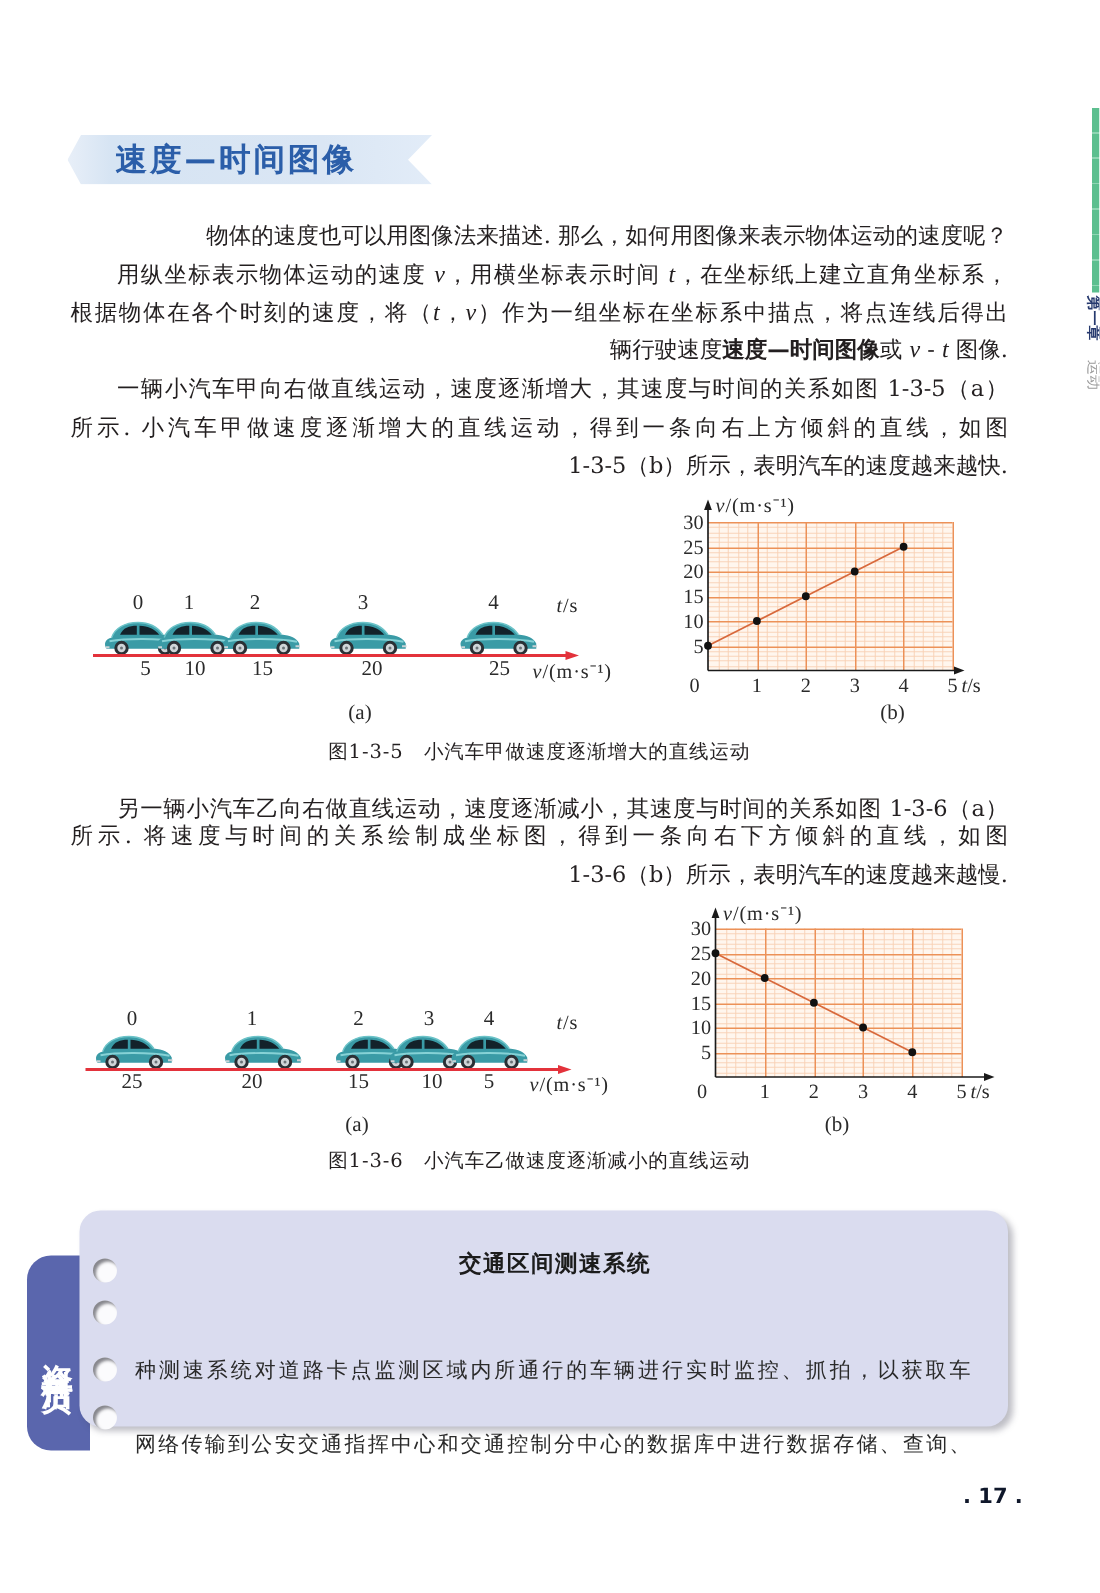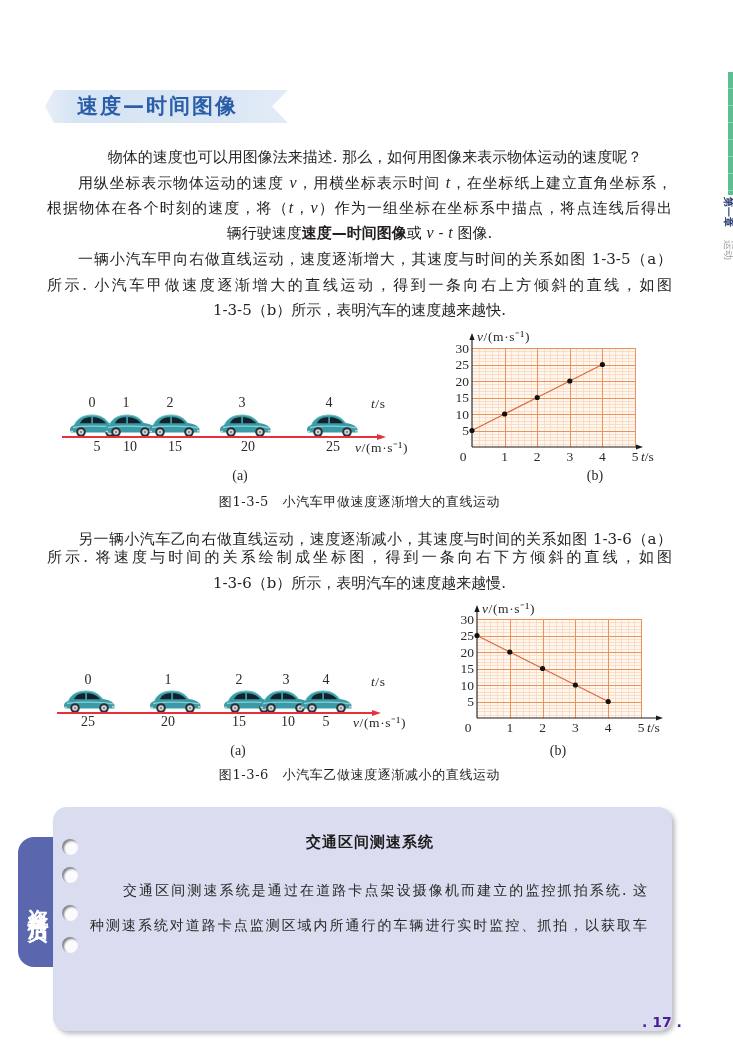--- a/index.html
+++ b/index.html
@@ -10,42 +10,42 @@
 .edge-bar{left:728px;top:72px;width:5px;height:123px;background:repeating-linear-gradient(to bottom,#5cbf8f 0px,#5cbf8f 16px,#8fd5b3 16px,#8fd5b3 17px);}
 .edge-text{left:723px;writing-mode:vertical-rl;text-orientation:sideways;font-family:"DejaVu Sans",sans-serif;font-size:10px;line-height:11px;white-space:nowrap;}
 .edge-chapter{top:197px;color:#26396e;font-weight:bold;}
 .edge-topic{top:240px;color:#9a9a9a;}
 
 .banner{left:45px;top:90px;width:243px;height:33px;background:linear-gradient(to right,#e8eff8 0%,#d6e4f3 12%,#dae6f4 70%,#e2ecf8 100%);clip-path:polygon(9px 0,100% 0,calc(100% - 16px) 50%,100% 100%,9px 100%,0 50%);}
 .banner-text{position:absolute;left:32px;top:0;height:33px;line-height:33px;font-family:"DejaVu Sans",sans-serif;font-weight:bold;font-size:21px;letter-spacing:2px;color:#2b5ea9;white-space:nowrap;}
 
 .line{position:absolute;height:22px;line-height:22px;font-size:15px;}
 .just{text-align:justify;text-align-last:justify;}
-.left{text-align:center;white-space:nowrap;}
+.left{text-align:right;white-space:nowrap;}
 .ind{left:78px;width:594px;}
 .full{left:47px;width:625px;}
 .var{font-style:italic;font-family:"Liberation Serif",serif;font-size:16px;}
 .kw{font-family:"DejaVu Sans",sans-serif;font-weight:bold;}
 .caption{position:absolute;left:47px;width:625px;height:18px;line-height:18px;text-align:center;font-size:13px;letter-spacing:0.6px;white-space:nowrap;}
 
 .lbl{position:absolute;height:16px;line-height:16px;font-family:"Liberation Serif",serif;font-size:14px;color:#2a2a2a;white-space:nowrap;transform:translateX(-50%);}
 .unit{position:absolute;height:16px;line-height:16px;font-family:"Liberation Serif",serif;font-size:13.5px;color:#2a2a2a;white-space:nowrap;letter-spacing:0.6px;}
 .unit .v{font-style:italic;}
 .car{position:absolute;width:54px;height:24px;overflow:visible;}
 .road{position:absolute;height:2px;background:#e3323b;}
 .road-arrow{position:absolute;width:0;height:0;border-left:9px solid #e3323b;border-top:3.5px solid transparent;border-bottom:3.5px solid transparent;}
 .graph{position:absolute;width:250px;height:150px;overflow:visible;}
 
 .info-tab{left:18px;top:837px;width:42px;height:130px;background:#5a66ad;border-radius:16px 0 0 16px;}
 .info-tab-text{position:absolute;left:8px;top:0;width:24px;height:130px;display:flex;align-items:center;justify-content:center;writing-mode:vertical-rl;text-orientation:upright;font-family:"DejaVu Sans",sans-serif;font-weight:bold;font-size:21px;letter-spacing:5px;color:#ffffff;}
-.info-box{left:53px;top:807px;width:619px;height:224px;background:#dadcef;border-radius:14px;box-shadow:3px 3px 4px rgba(70,70,90,0.35);}
+.info-box{left:53px;top:807px;width:619px;height:144px;background:#dadcef;border-radius:14px;box-shadow:3px 3px 4px rgba(70,70,90,0.35);}
 .hole{position:absolute;left:9px;width:16px;height:16px;border-radius:50%;background:#fbfbfd;box-shadow:inset 2px 2px 2px rgba(40,40,50,0.55);}
 .info-title{position:absolute;left:0;width:634px;top:25px;height:20px;line-height:20px;text-align:center;font-weight:bold;font-size:15px;letter-spacing:1px;color:#1c1c1c;white-space:nowrap;}
 .info-line{position:absolute;height:20px;line-height:20px;font-size:14px;color:#2a2a2a;text-align:justify;text-align-last:justify;}
-.page-num{left:642px;top:1012px;width:44px;height:20px;line-height:20px;font-family:"DejaVu Sans",sans-serif;font-weight:bold;font-size:14px;color:#4c1d95;white-space:nowrap;}
+.page-num{left:642px;top:988px;width:44px;height:20px;line-height:20px;font-family:"DejaVu Sans",sans-serif;font-weight:bold;font-size:14px;color:#0f172a;white-space:nowrap;}
 </style>
 </head>
 <body>
 
 <svg width="0" height="0" style="position:absolute">
   <defs>
     <symbol id="car-shape" viewBox="0 0 54 24">
       <path d="M3,19.5 C1,16.5 2,13 6.5,12 C8.5,6 15,2 24,2 C32,2 37,5 40.5,10 C46.5,10.5 51,12.5 52.5,16 L52.5,19.5 Z" fill="#3a9ba6"></path>
       <path d="M5,14.5 C16,12.5 38,12.5 51,14.8" stroke="#86d2d6" stroke-width="1.3" fill="none"></path>
       <path d="M6.5,12 C8.5,6 15,2 24,2 C32,2 37,5 40.5,10" stroke="#6cc3c8" stroke-width="1" fill="none"></path>
@@ -342,17 +342,17 @@
 
 <div class="abs info-tab">
   <span class="info-tab-text">资料活页</span>
 </div>
 <div class="abs info-box">
   <span class="hole" style="top:32px"></span>
   <span class="hole" style="top:60px"></span>
   <span class="hole" style="top:98px"></span>
   <span class="hole" style="top:130px"></span>
   <div class="info-title">交通区间测速系统</div>
-  <div class="info-line" style="left:70px;width:524px;top:73px">交通区间测速系统是通过在道路卡点架设摄像机而建立的监控抓拍系统. 这</div>
-  <div class="info-line" style="left:37px;width:557px;top:108px">种测速系统对道路卡点监测区域内所通行的车辆进行实时监控、抓拍，以获取车</div>
+  <div class="info-line" style="left:37px;width:557px;top:97px">种测速系统对道路卡点监测区域内所通行的车辆进行实时监控、抓拍，以获取车</div>
+  <div class="info-line" style="left:37px;width:557px;top:146px">网络传输到公安交通指挥中心和交通控制分中心的数据库中进行数据存储、查询、</div>
 </div>
 
 <div class="abs page-num">. 17 .</div>
 
 </body></html>

